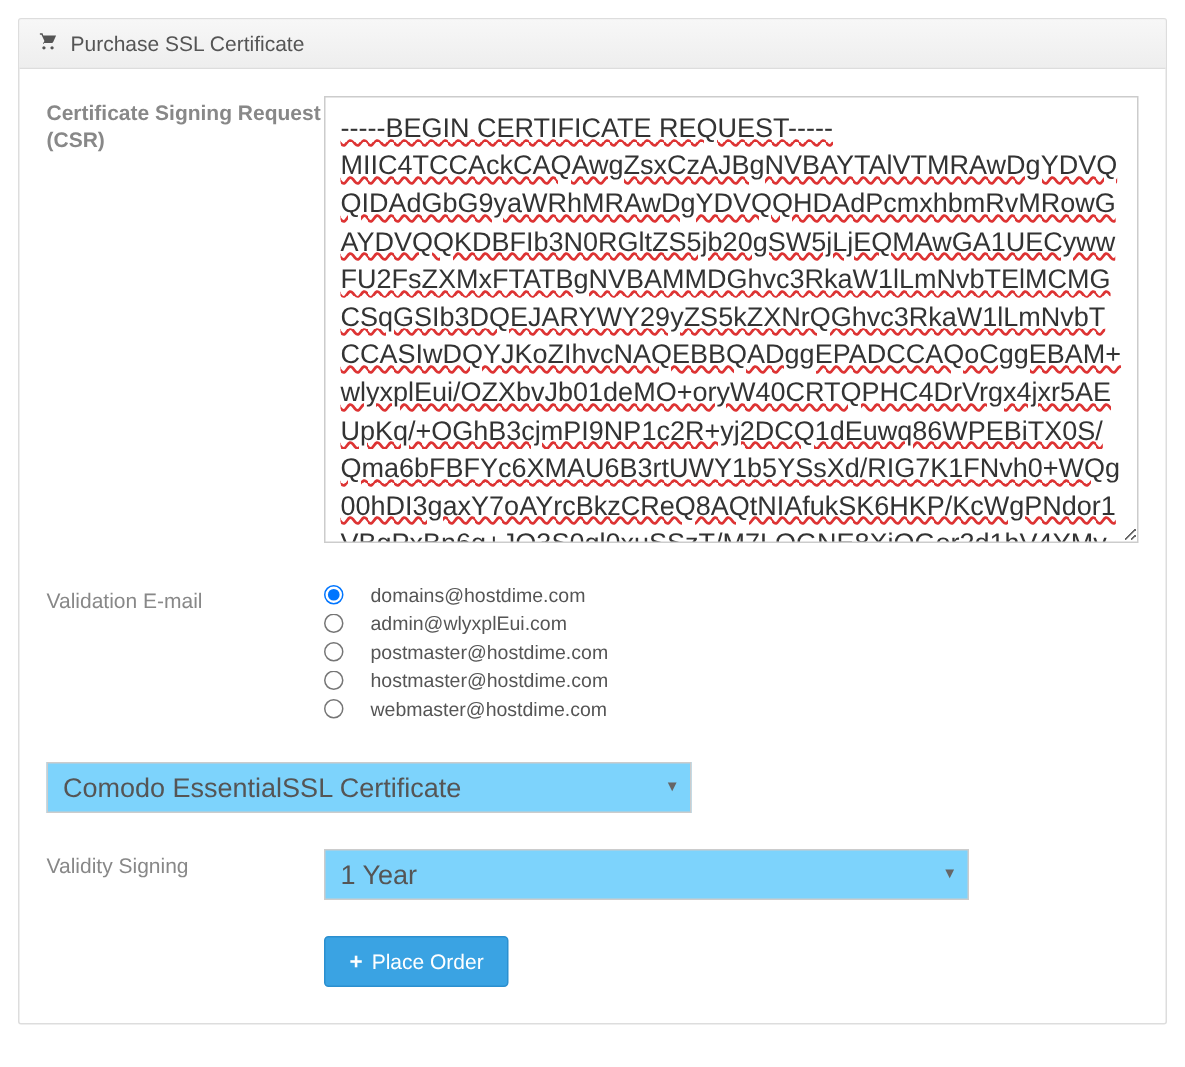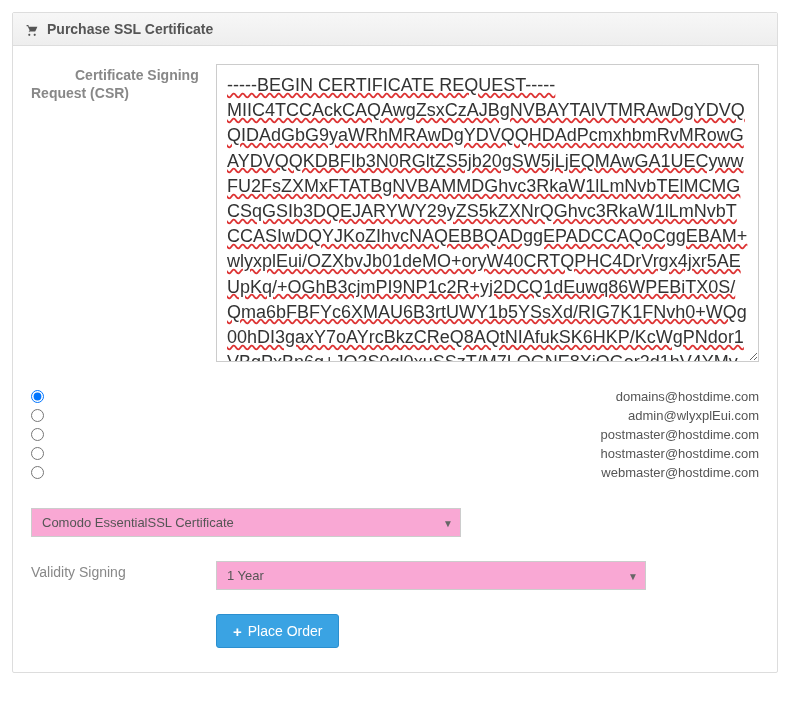--- a/index.html
+++ b/index.html
@@ -14,41 +14,40 @@
   }
   .panel {
     border: 1px solid #ddd;
     border-radius: 2px;
   }
   .panel-header {
     background: linear-gradient(#f7f7f7,#eee);
     border-bottom: 1px solid #ddd;
     padding: 8px 12px;
     display: flex;
-    align-items: flex-end;
+    align-items: flex-start;
     gap: 8px;
     font-size: 14px;
     color: #555;
-    font-weight: bold;
   }
   .panel-body {
     padding: 18px 18px 24px 18px;
   }
   .row {
     display: flex;
     margin-bottom: 24px;
   }
   .row-label {
     width: 185px;
     color: #888;
     font-size: 14px;
     line-height: 1.3;
     padding-top: 2px;
   }
-  .row-label .bold { font-weight: bold; margin-left: 44px; }
+  .row-label .bold { font-weight: bold; }
   .row-field { flex: 1; }
   textarea.csr {
     width: 100%;
     height: 298px;
     resize: both;
     border: 1px solid #ccc;
     padding: 8px 10px;
     font-family: Arial, Helvetica, sans-serif;
     font-size: 18px;
     line-height: 1.4;
@@ -58,33 +57,32 @@
     text-decoration-style: wavy;
     overflow: hidden;
   }
   .radio-line {
     display: flex;
     align-items: center;
     gap: 18px;
     margin-bottom: 4px;
     font-size: 13px;
     color: #555;
-    justify-content: space-between;
   }
   .radio-line input[type=radio] { margin:0; }
   .select-wrap {
     position: relative;
     width: 430px;
   }
   .select-wrap select {
     width: 100%;
     padding: 6px 28px 6px 10px;
     border: 1px solid #ccc;
-    background: #f9a8d4;
-    font-size: 13px;
+    background: #7dd3fc;
+    font-size: 18px;
     color: #555;
     appearance: none;
     -webkit-appearance: none;
   }
   .select-wrap .chev {
     position: absolute;
     right: 8px;
     top: 50%;
     transform: translateY(-50%);
     pointer-events: none;
@@ -130,20 +128,21 @@
         <span class="bold">Certificate Signing Request (CSR)</span>
       </div>
       <div class="row-field">
         <textarea class="csr" spellcheck="false" style="">-----BEGIN CERTIFICATE REQUEST-----
 MIIC4TCCAckCAQAwgZsxCzAJBgNVBAYTAlVTMRAwDgYDVQQIDAdGbG9yaWRhMRAwDgYDVQQHDAdPcmxhbmRvMRowGAYDVQQKDBFIb3N0RGltZS5jb20gSW5jLjEQMAwGA1UECywwFU2FsZXMxFTATBgNVBAMMDGhvc3RkaW1lLmNvbTElMCMGCSqGSIb3DQEJARYWY29yZS5kZXNrQGhvc3RkaW1lLmNvbTCCASIwDQYJKoZIhvcNAQEBBQADggEPADCCAQoCggEBAM+wlyxplEui/OZXbvJb01deMO+oryW40CRTQPHC4DrVrgx4jxr5AEUpKq/+OGhB3cjmPI9NP1c2R+yj2DCQ1dEuwq86WPEBiTX0S/Qma6bFBFYc6XMAU6B3rtUWY1b5YSsXd/RIG7K1FNvh0+WQg00hDI3gaxY7oAYrcBkzCReQ8AQtNIAfukSK6HKP/KcWgPNdor1VBgPxBn6g+JO3S0ql0xuSSzT/M7LQGNE8XiQGor2d1hV4YMvVUACF/Wv9alkrcJ4sQoXBKqwYSCynrvpl/fjkCEGleCHWIMGaRIWStUgRVk64GnSevwP/3a2+dbcUag8gFyFBiceMPTIgGz8CAwEAAaAAMA0GCSqGSIb3DQEBBQUAA4IBAQBwAFRYVQOZrM6fgivuXRorYM65dZKpLEjcBRVYaOW/DPg/FoT24hnchL/MyxaZ2IjBikaANNZqtuOCpW1w7LAtgOfAubfrv9szTrZaP4S4DpfRJBtbzCuc28JzJAkg0LoPAMRNsoVqxeGOeZsE1vPlwT6pz860JOIBQVISEXK8qqiGibbSmveIBxFwxYk7Quyj6mPyIq1Vd9TjCjv5W2bG1AqSvwwjabQ1MTIyXuLI+E/20Ytfd90fn5MNjTSqo2LeCNtDKp5I+VjwK1xacyB/DDj5mdpJY1d4IbwDwtfO72mQ0xrsuBqSvLM1QvYozZZe5jM5zHWGZPohxeQyHpwT
 -----END CERTIFICATE REQUEST-----</textarea>
       </div>
     </div>
 
     <div class="row">
+      <div class="row-label bold">Validation E-mail</div>
       <div class="row-field" id="validation-options">
           <label class="radio-line">
             <input type="radio" name="valemail" checked="" style="">
             <span>domains@hostdime.com</span>
           </label>
           <label class="radio-line">
             <input type="radio" name="valemail" style="">
             <span>admin@wlyxplEui.com</span>
           </label>
           <label class="radio-line">

